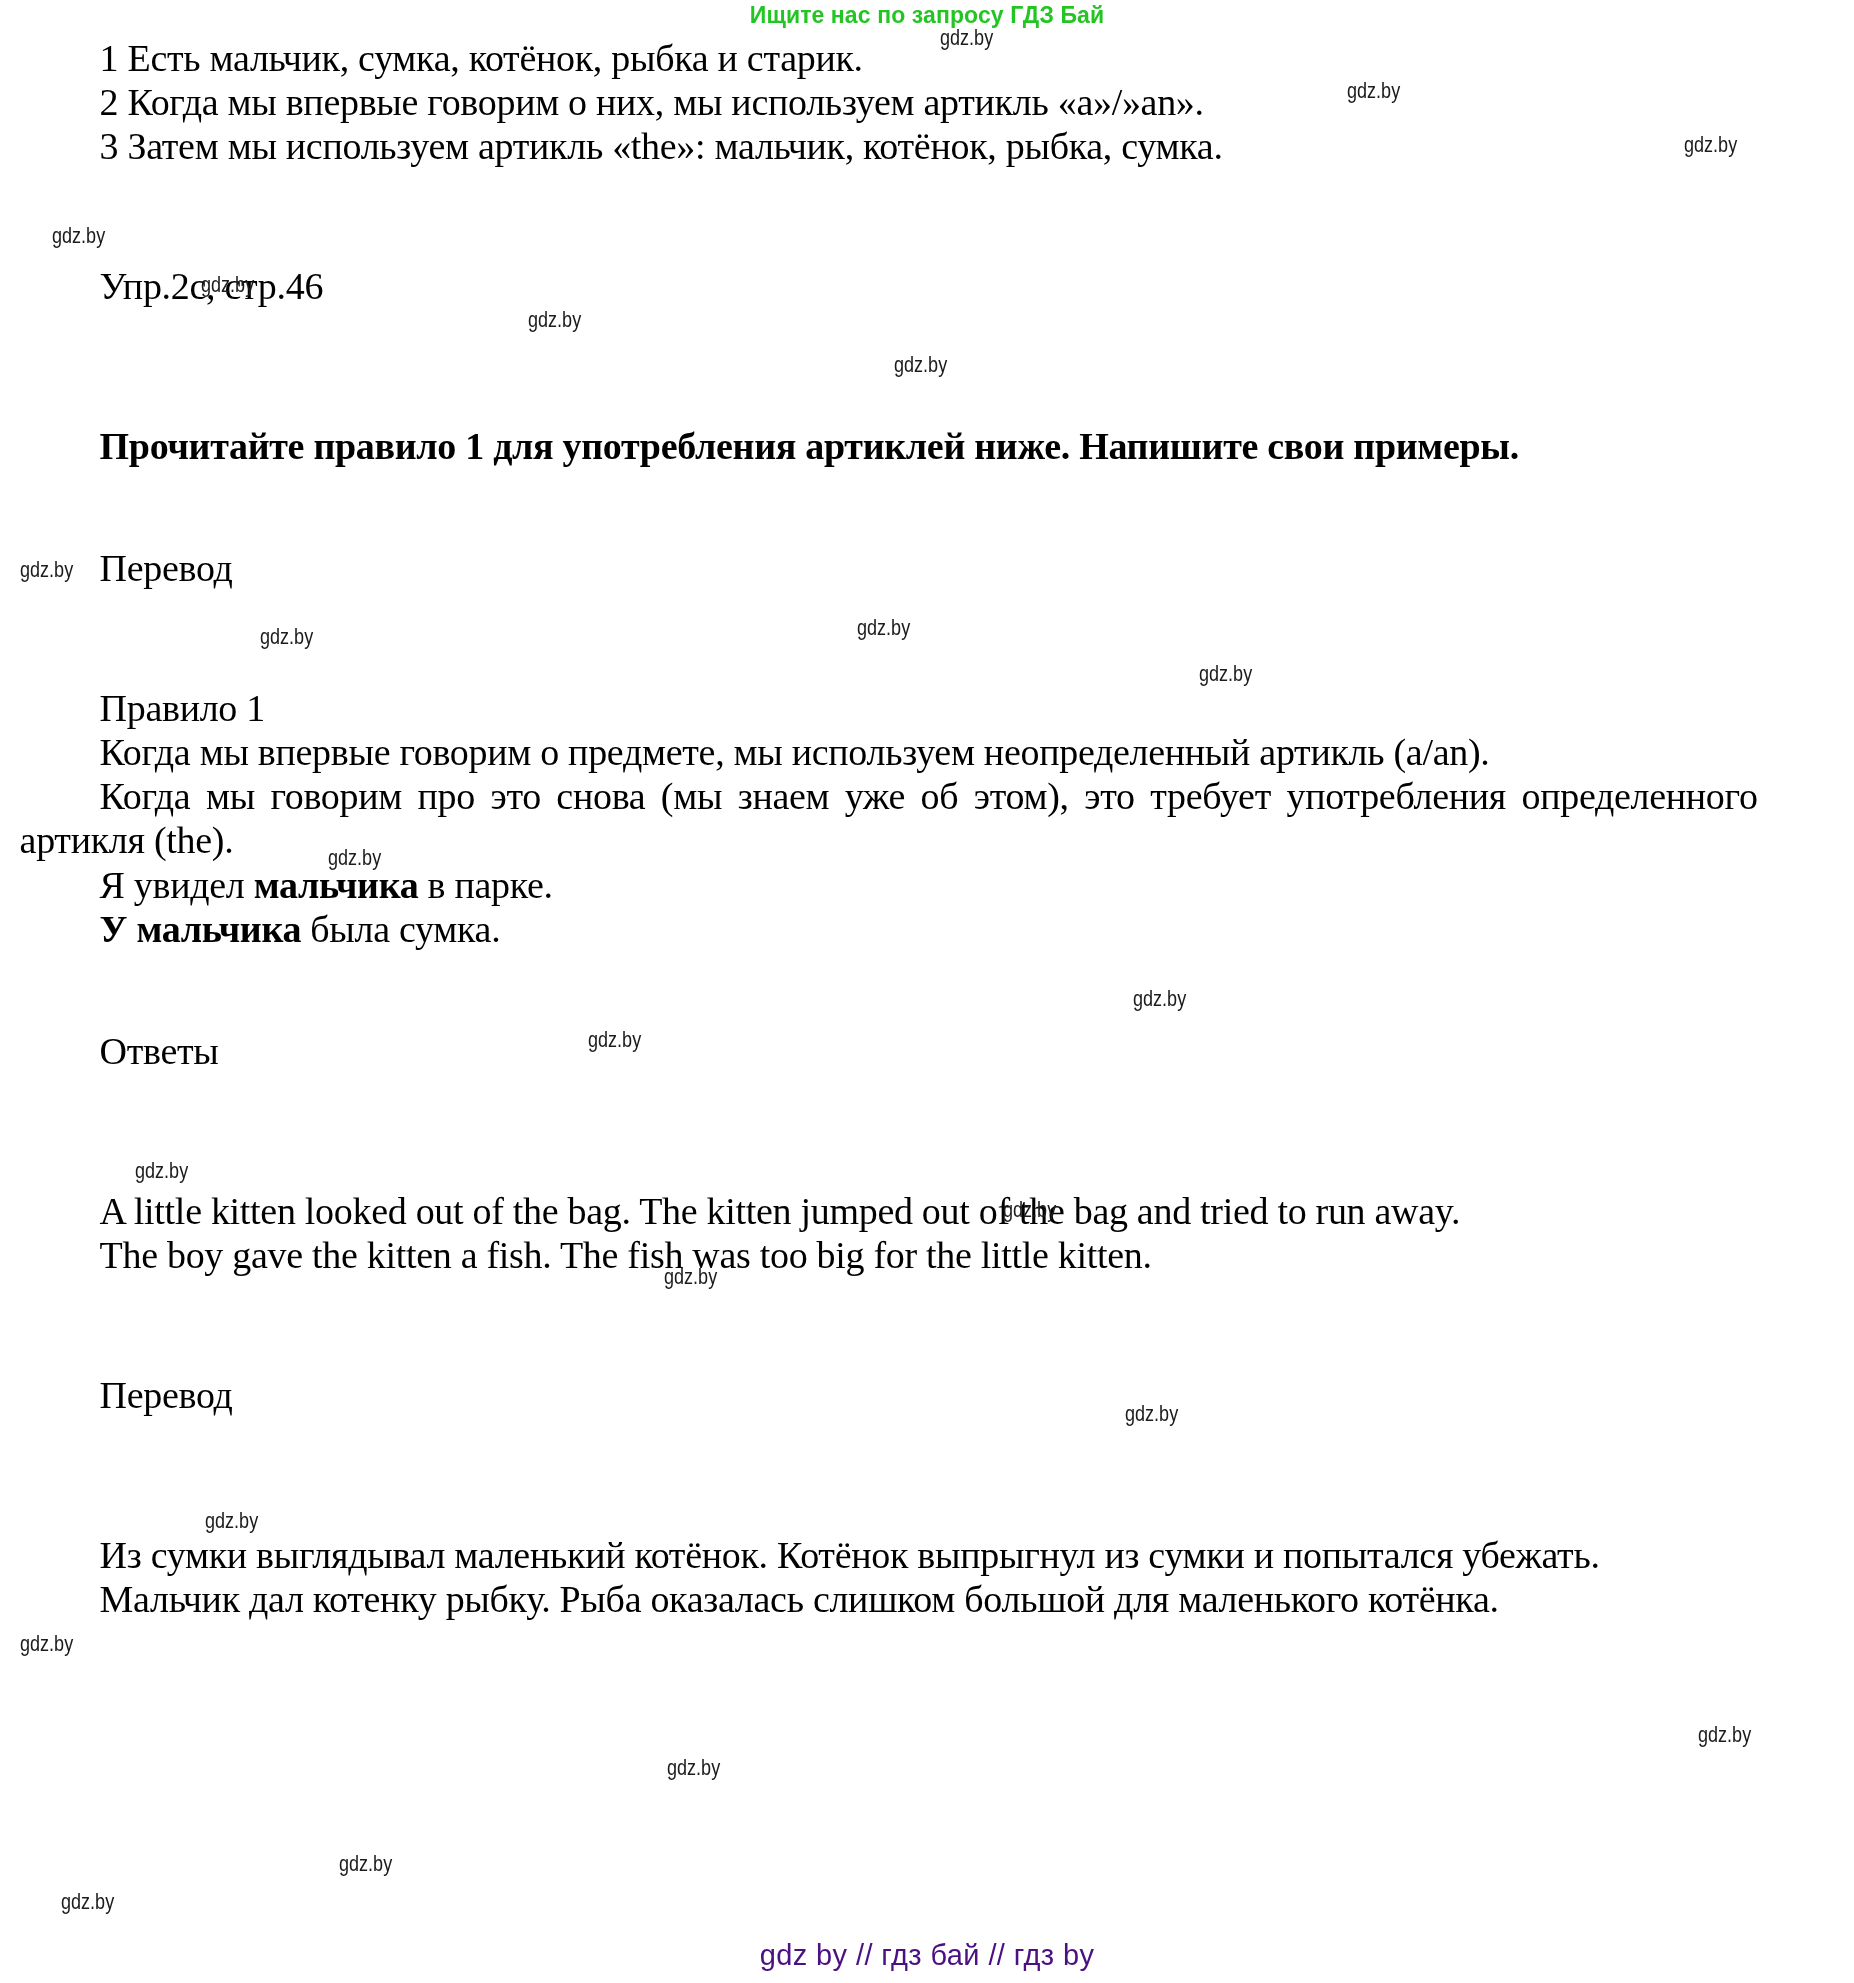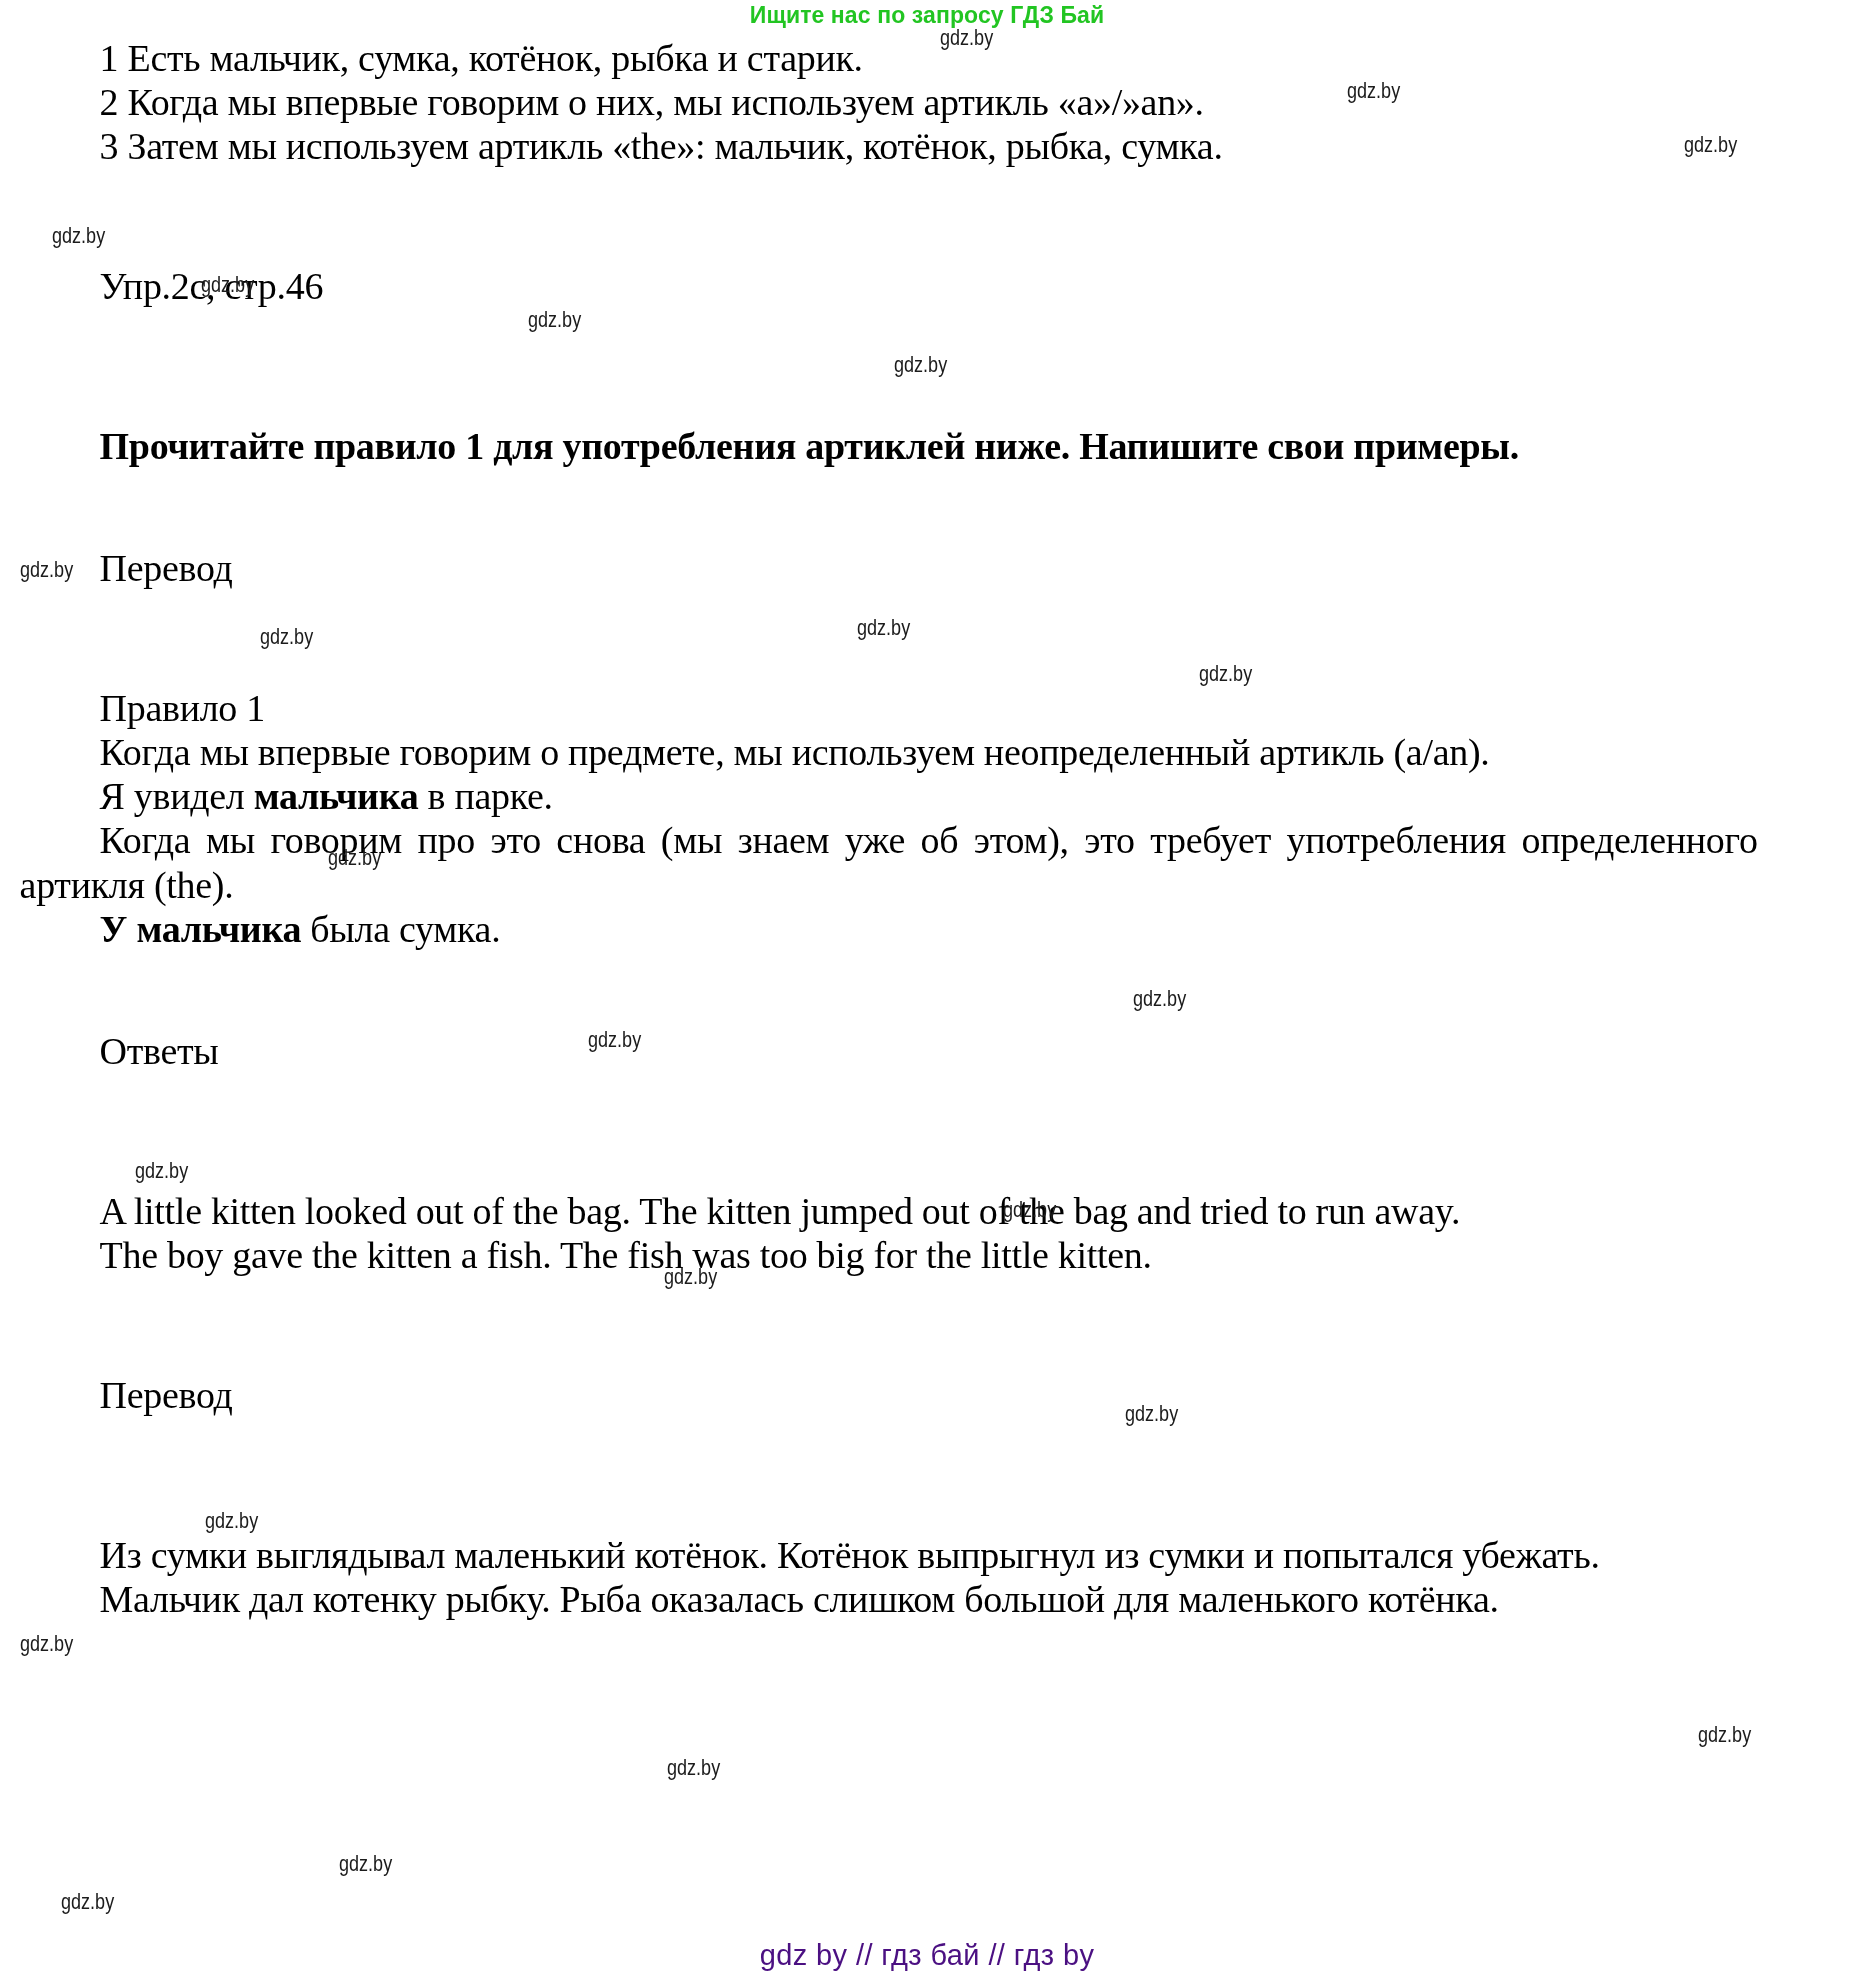--- a/index.html
+++ b/index.html
@@ -123,23 +123,23 @@
     <div class="sp-8"></div>
 
     <p class="heading ml-90">Перевод</p>
 
     <div class="sp-10"></div>
 
     <p class="heading ml-90">Правило 1</p>
 
     <p class="para indent">Когда мы впервые говорим о предмете, мы используем неопределенный артикль (a/an).</p>
 
+    <p class="para indent">Когда мы говорим про это снова (мы знаем уже об этом), это требует употребления определенного артикля (the).</p>
+
     <p class="para indent last-line-left"><span>Я увидел </span><span class="bold">мальчика</span><span> в парке.</span></p>
-
-    <p class="para indent">Когда мы говорим про это снова (мы знаем уже об этом), это требует употребления определенного артикля (the).</p>
 
     <p class="para indent last-line-left"><span class="bold">У мальчика</span><span> была сумка.</span></p>
 
     <div class="sp-8"></div>
 
     <p class="heading ml-90">Ответы</p>
 
     <div class="sp-12"></div>
 
     <p class="para indent last-line-left">A little kitten looked out of the bag. The kitten jumped out of the bag and tried to run away.</p>

